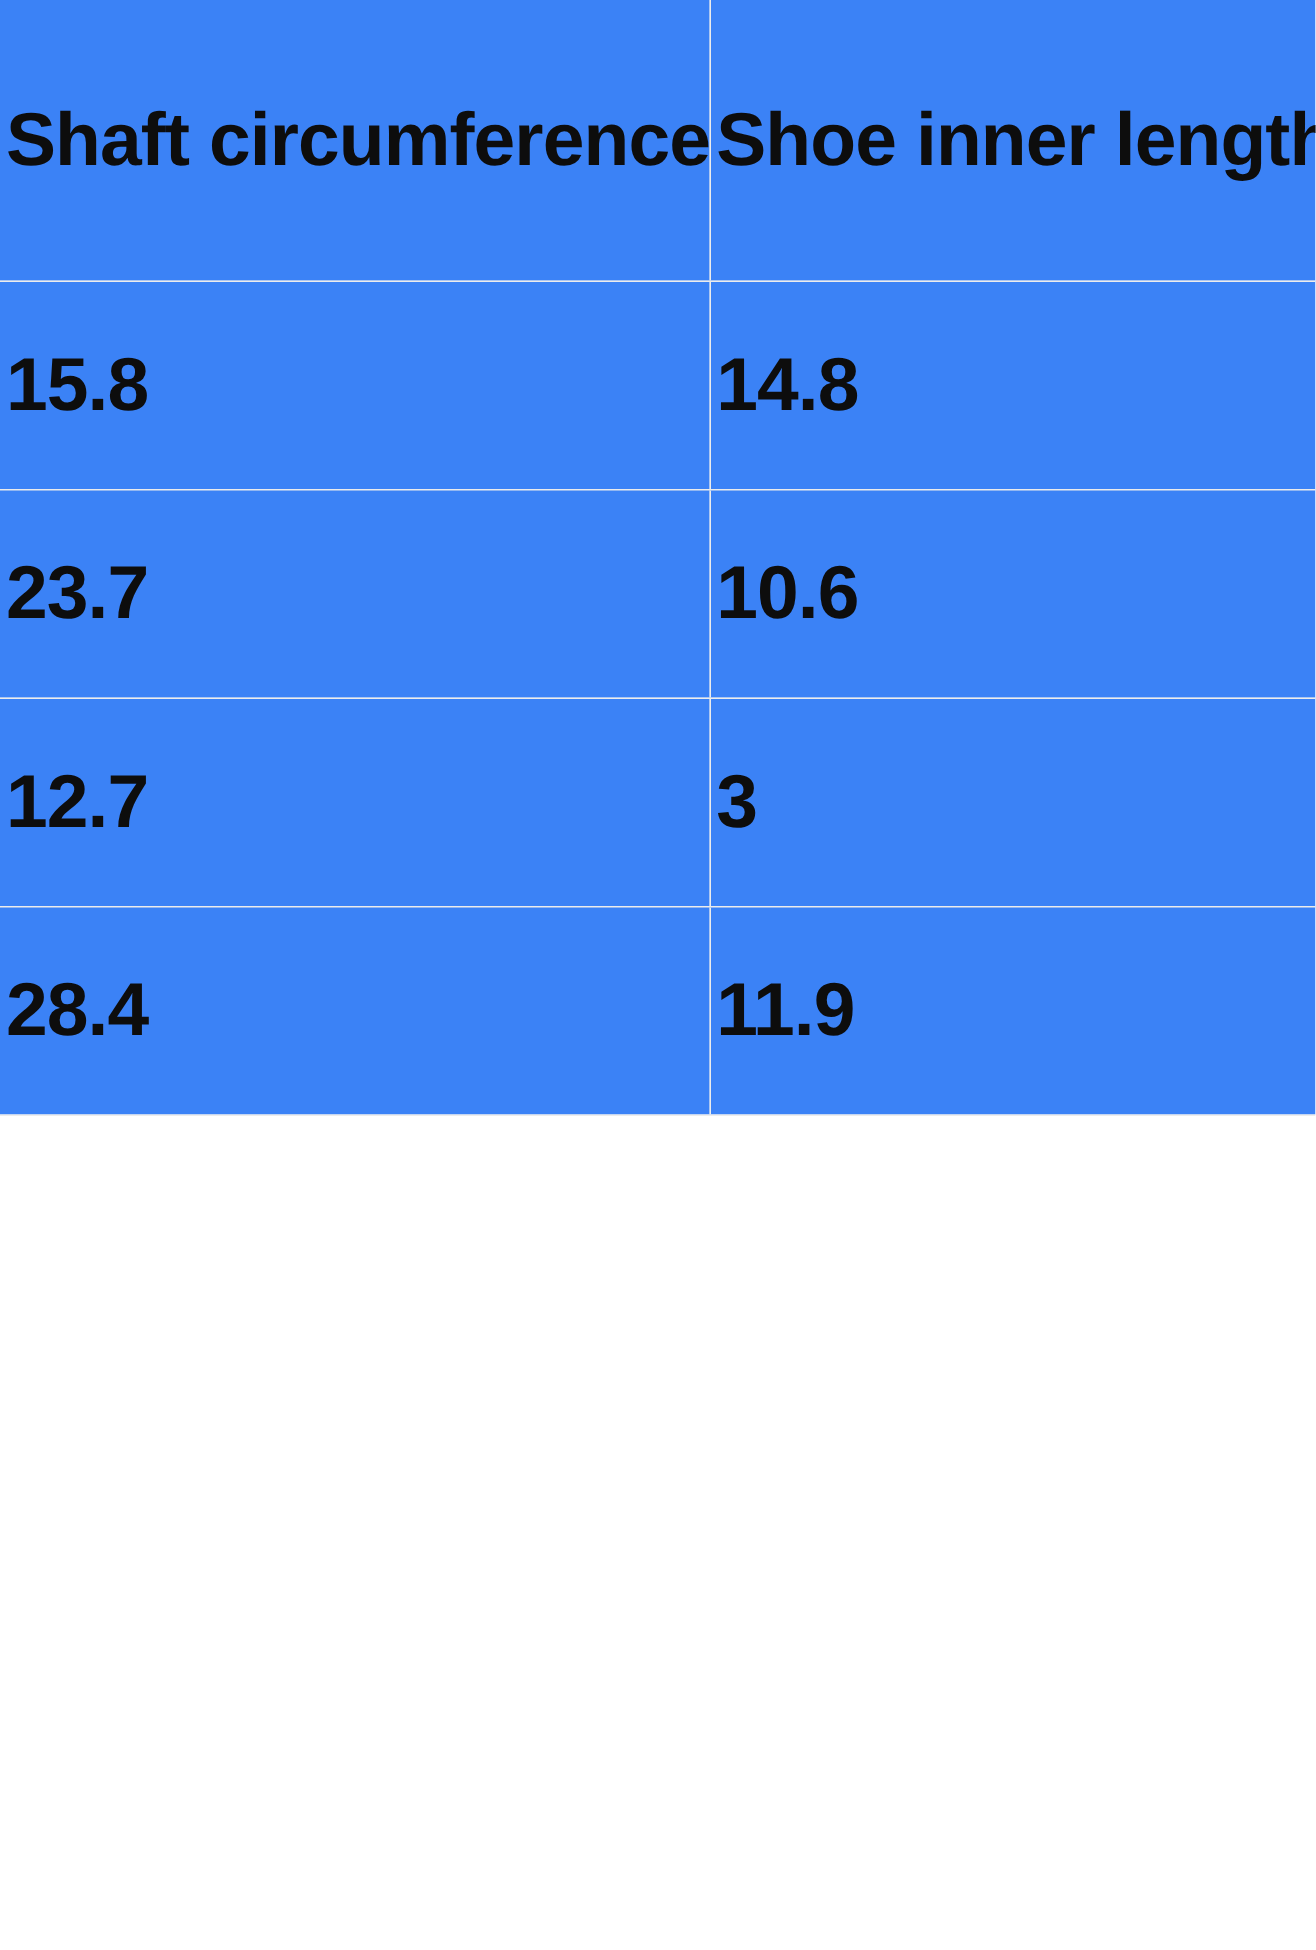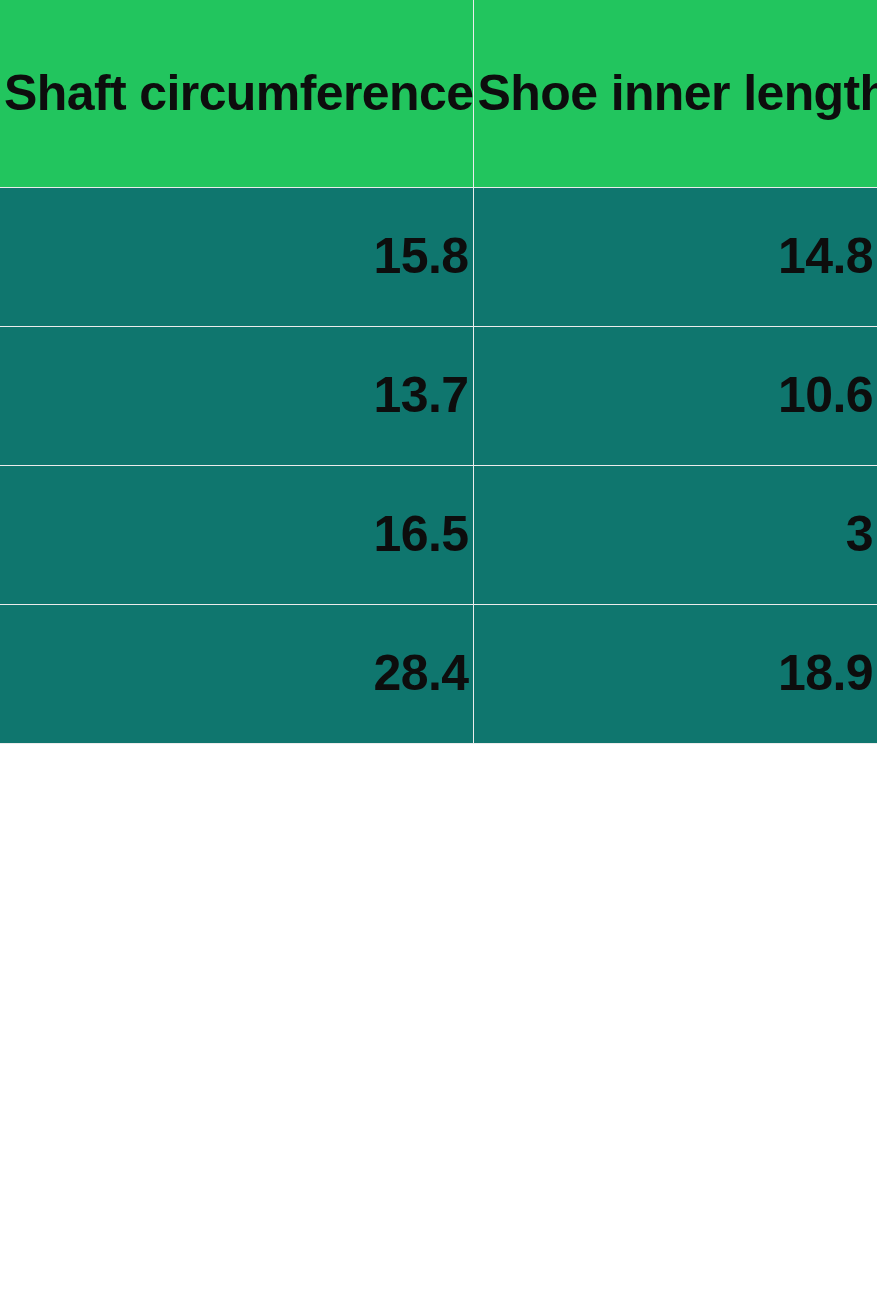--- a/index.html
+++ b/index.html
@@ -18,21 +18,21 @@
   .size-table {
     width: 877px;
     border-collapse: collapse;
     table-layout: fixed;
   }
 
   .size-table col.col-left  { width: 473px; }
   .size-table col.col-right { width: 404px; }
 
   .size-table thead th {
-    background: #22c55e;
+    background: #3b82f6;
     height: 187px;
     box-sizing: border-box;
     padding: 0 4px;
     text-align: center;
     vertical-align: middle;
     font-size: 50px;
     font-weight: bold;
     line-height: 1.1;
     color: #0d0d0d;
     letter-spacing: -0.6px;
@@ -41,22 +41,22 @@
   }
 
   .size-table thead th.cell-divider,
   .size-table tbody td.cell-divider {
     border-left: 1px solid #ececec;
   }
 
   .size-table tbody td {
     height: 139px;
     box-sizing: border-box;
-    background: #0f766e;
-    text-align: right;
+    background: #3b82f6;
+    text-align: left;
     vertical-align: middle;
     font-size: 50px;
     font-weight: bold;
     line-height: 1.1;
     color: #0d0d0d;
     letter-spacing: -0.6px;
     border-bottom: 1px solid #ececec;
     padding: 0 4px;
     white-space: nowrap;
   }
@@ -76,25 +76,25 @@
       <th>Shaft circumference</th>
       <th class="cell-divider">Shoe inner length</th>
     </tr>
   </thead>
   <tbody>
     <tr>
       <td>15.8</td>
       <td class="cell-divider">14.8</td>
     </tr>
     <tr>
-      <td>13.7</td>
+      <td>23.7</td>
       <td class="cell-divider">10.6</td>
     </tr>
     <tr>
-      <td>16.5</td>
+      <td>12.7</td>
       <td class="cell-divider">3</td>
     </tr>
     <tr>
       <td>28.4</td>
-      <td class="cell-divider">18.9</td>
+      <td class="cell-divider">11.9</td>
     </tr>
   </tbody>
 </table>
 
 </body></html>

